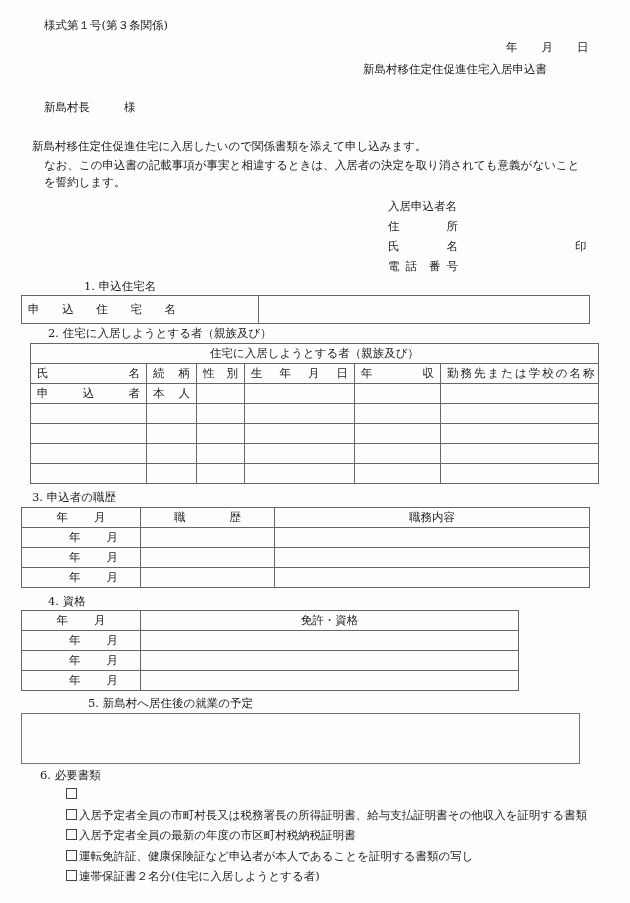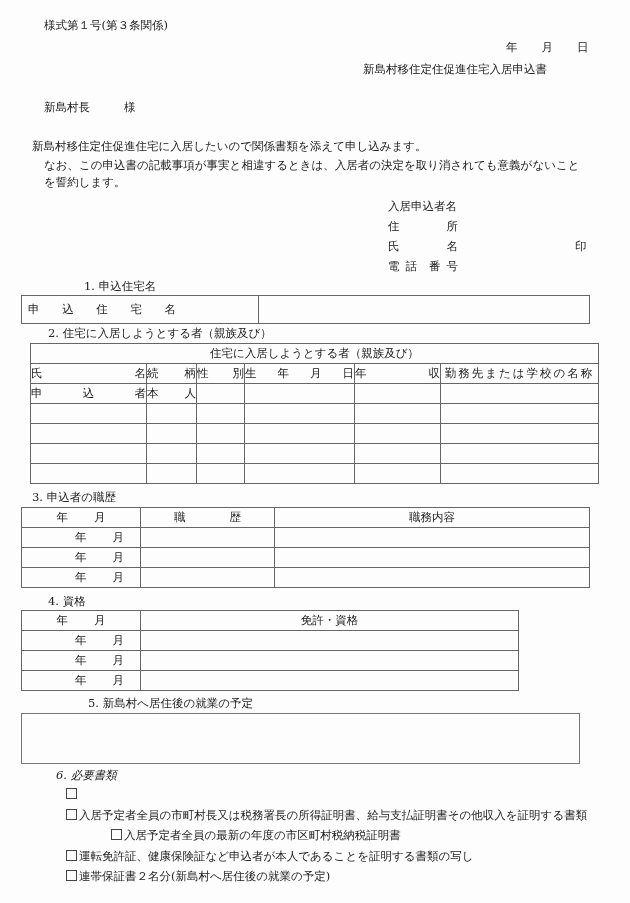--- a/index.html
+++ b/index.html
@@ -1,20 +1,20 @@
 <!DOCTYPE html>
 <html><head>
 <meta charset="utf-8">
 <style>
   html,body{margin:0;padding:0;background:#fdfdfd;}
   body{width:630px;height:903px;position:relative;overflow:hidden;
        font-family:"DejaVu Serif","Liberation Serif",serif;color:#222;font-size:11.5px;}
   .abs{position:absolute;white-space:nowrap;}
   table{border-collapse:collapse;position:absolute;table-layout:fixed;}
-  td{border:1px solid #666;padding:0 0;height:19px;font-size:11.5px;white-space:nowrap;overflow:hidden;}
+  td{border:1px solid #666;padding:0 6px;height:19px;font-size:11.5px;white-space:nowrap;overflow:hidden;}
   .jus{display:flex;justify-content:space-between;}
   .ctr{text-align:center;}
   .ym{display:flex;justify-content:flex-end;gap:26px;padding-right:16px;}
   .ymh{display:flex;justify-content:center;gap:26px;}
   .box{position:absolute;border:1px solid #777;}
   .chk{display:inline-block;width:9px;height:9px;border:1px solid #444;margin-right:2px;vertical-align:-1px;}
 </style>
 </head>
 <body>
 
@@ -275,28 +275,28 @@
           </div>
         </td>
     <td></td>
   </tr>
 </tbody>
   </table>
 
 <div class="abs" style="left:48px;top:696px;margin-left:40px;">5.  新島村へ居住後の就業の予定</div>
 <div class="box" style="left:21px;top:713px;width:557px;height:49px;"></div>
 
-<div class="abs" style="left:56px;top:768px;font-style:italic;">6.  必要書類</div>
+<div class="abs" style="left:40px;top:768px;">6.  必要書類</div>
 <div class="abs" style="left:66px;top:787px;">
   <span class="chk"></span>
 </div>
 <div class="abs" style="left:66px;top:808px;text-align:right;">
   <span class="chk"></span><span>入居予定者全員の市町村長又は税務署長の所得証明書、給与支払証明書その他収入を証明する書類</span>
 </div>
-<div class="abs" style="left:66px;top:828px;margin-left:45px;">
+<div class="abs" style="left:66px;top:828px;">
   <span class="chk"></span><span>入居予定者全員の最新の年度の市区町村税納税証明書</span>
 </div>
 <div class="abs" style="left:66px;top:849px;">
   <span class="chk"></span><span>運転免許証、健康保険証など申込者が本人であることを証明する書類の写し</span>
 </div>
 <div class="abs" style="left:66px;top:869px;">
-  <span class="chk"></span><span>連帯保証書２名分(新島村へ居住後の就業の予定)</span>
+  <span class="chk"></span><span>連帯保証書２名分(住宅に入居しようとする者)</span>
 </div>
 
 </body></html>

